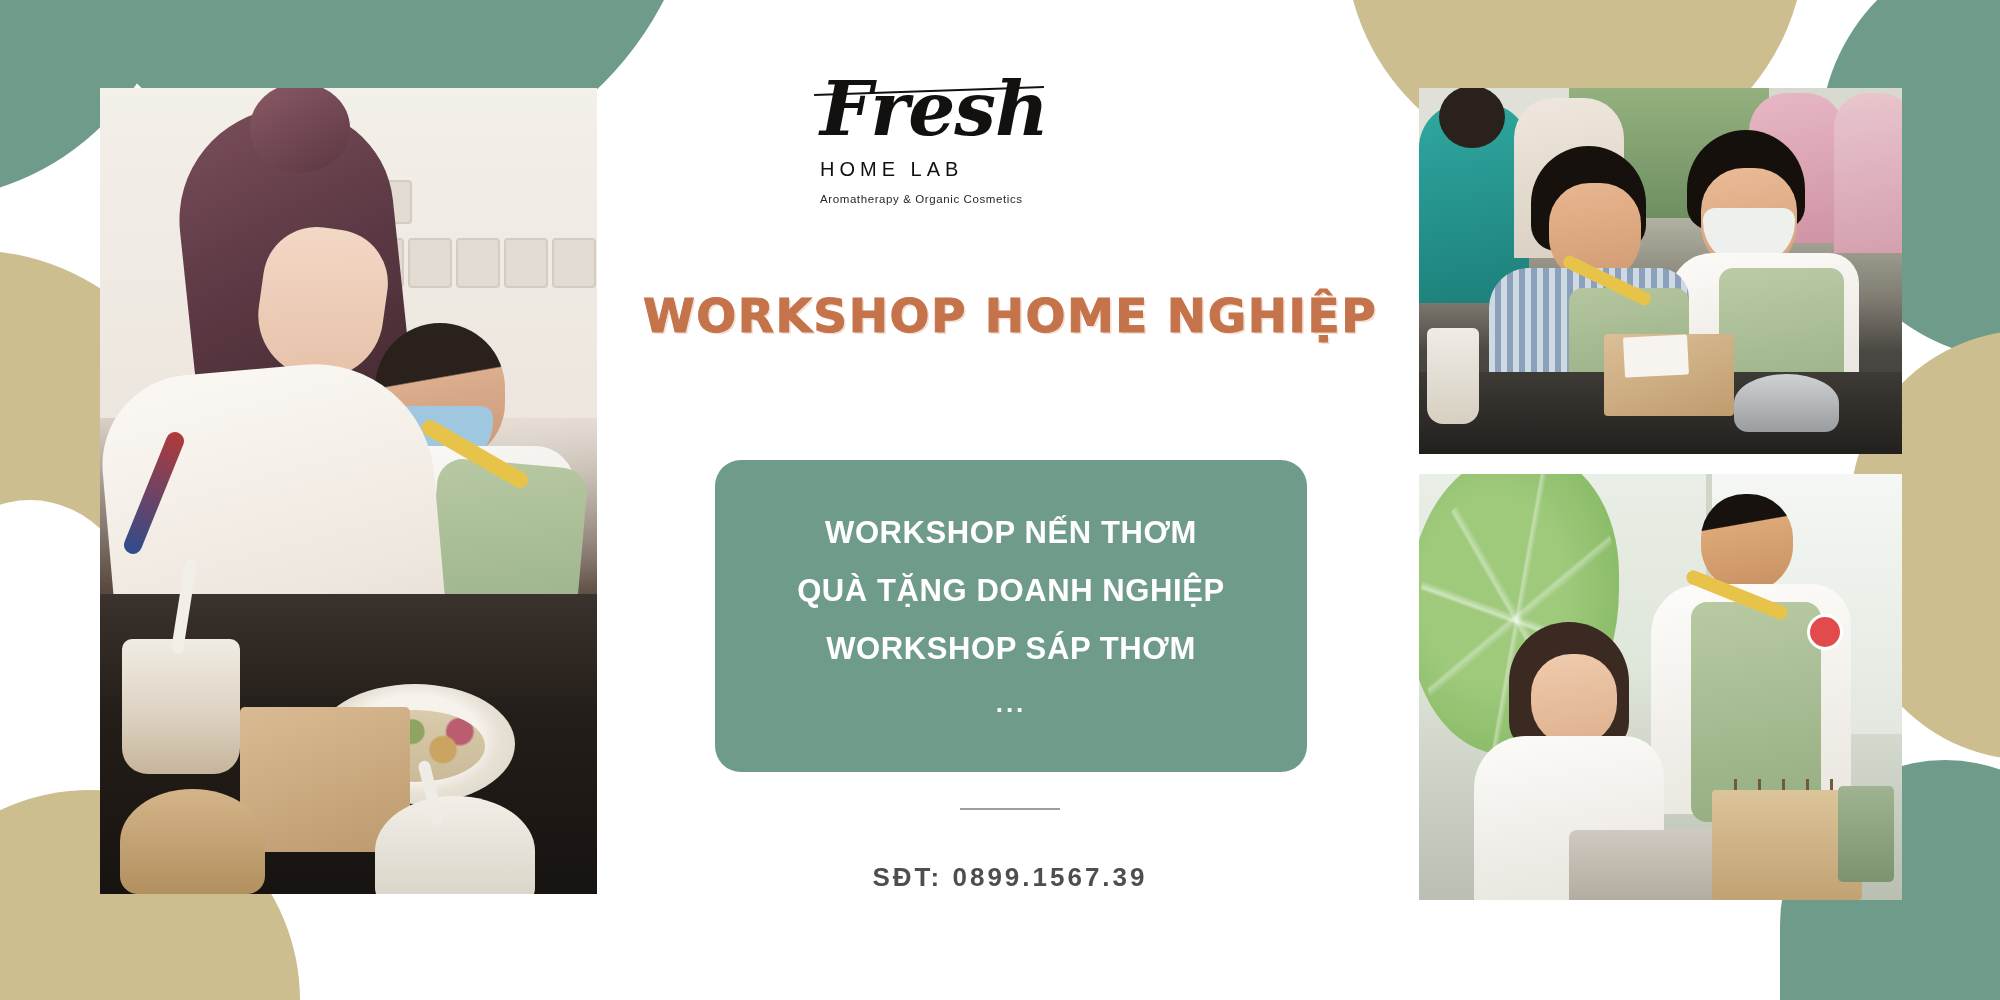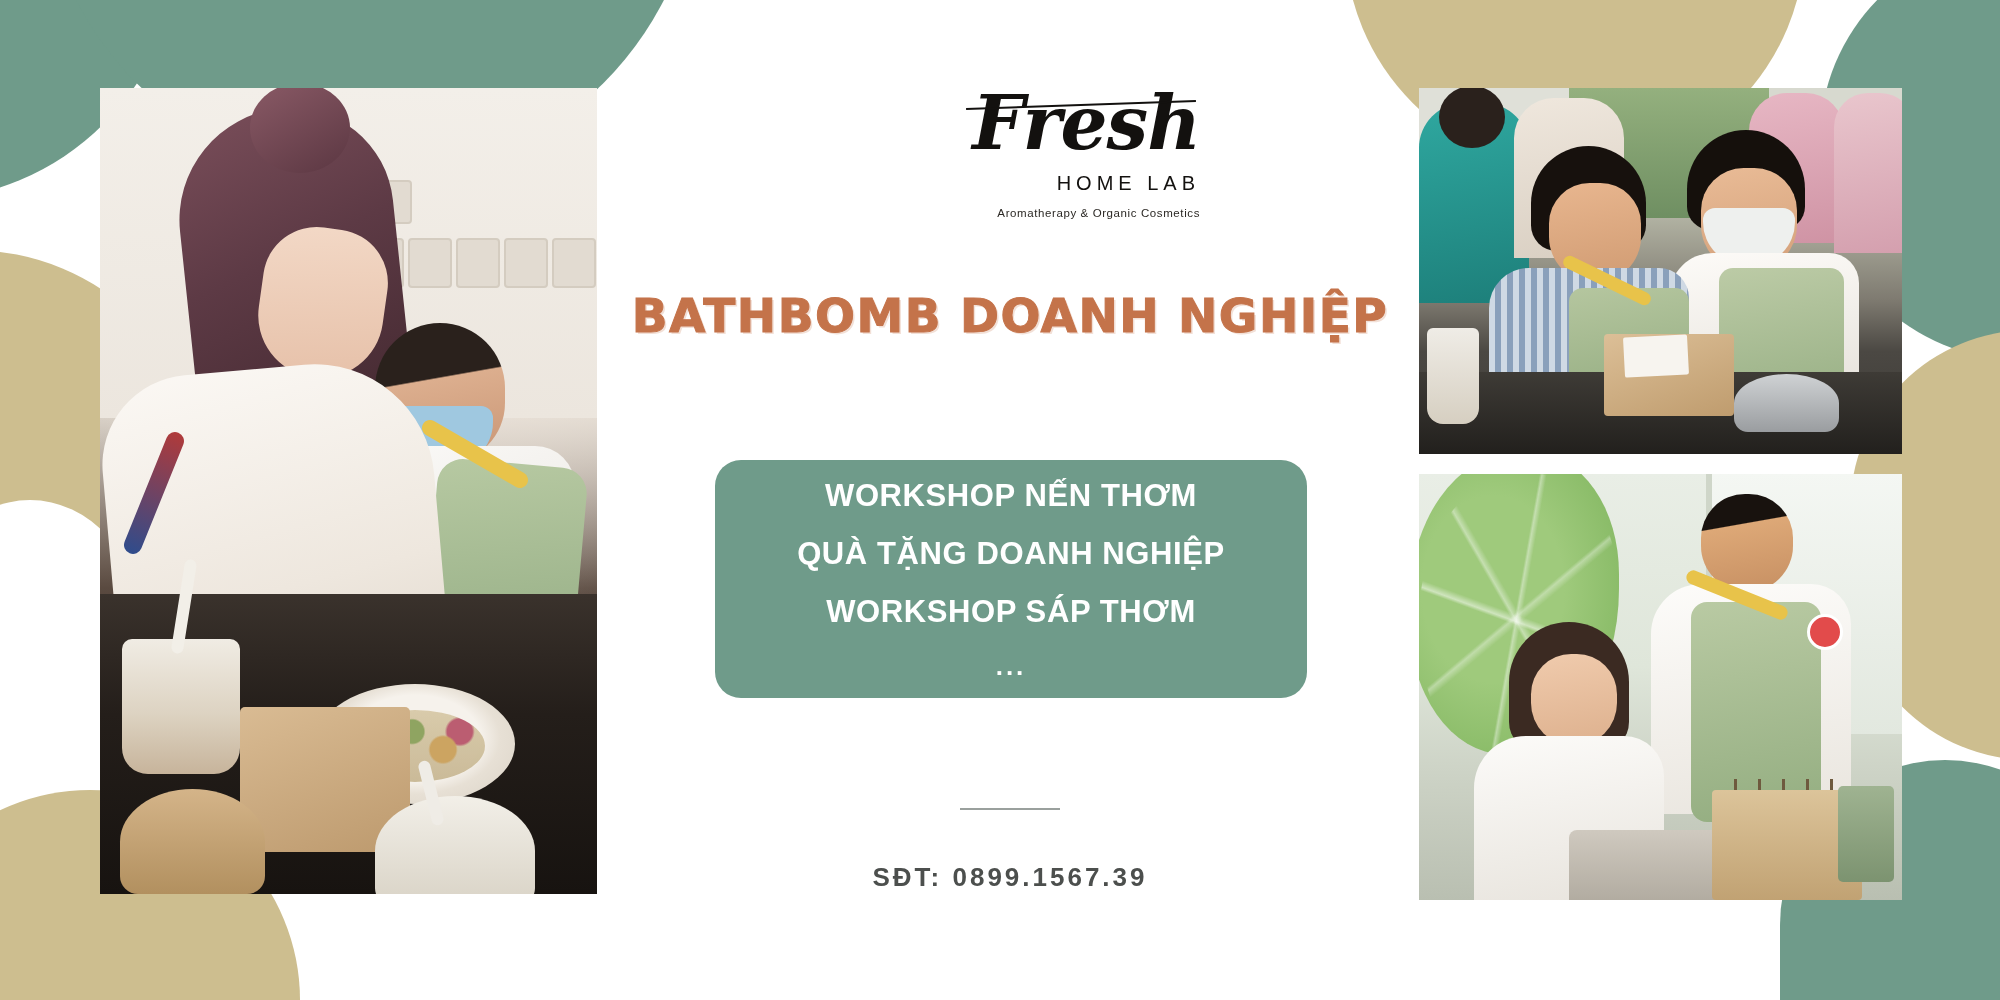--- a/index.html
+++ b/index.html
@@ -476,23 +476,23 @@
     position: absolute;
     left: 620px;
     top: 0;
     width: 780px;
     height: 1000px;
   }
 
   .logo-wrap {
     position: absolute;
     left: 50%;
-    top: 86px;
+    top: 72px;
     transform: translateX(-50%);
-    text-align: right;
+    text-align: left;
     width: 380px;
   }
   .logo-script {
     font-family: "DejaVu Serif", serif;
     font-size: 74px;
     font-style: italic;
     font-weight: 700;
     color: #13110f;
     letter-spacing: -1px;
     line-height: 1;
@@ -536,21 +536,21 @@
     color: #c4734a;
     -webkit-text-stroke: 1px #c4734a;
     text-shadow: 2px 2px 0 rgba(196,115,74,0.22);
   }
 
   .green-card {
     position: absolute;
     left: 95px;
     top: 460px;
     width: 592px;
-    height: 238px;
+    height: 312px;
     background: #6f9b8a;
     border-radius: 26px;
     display: flex;
     flex-direction: column;
     align-items: center;
     justify-content: center;
     gap: 10px;
   }
   .green-card .line {
     color: #ffffff;
@@ -689,21 +689,21 @@
   </div>
 
   <div class="center">
 
     <div class="logo-wrap">
       <div class="logo-script">Fresh</div>
       <div class="logo-sub">HOME LAB</div>
       <div class="logo-tag">Aromatherapy &amp; Organic Cosmetics</div>
     </div>
 
-    <div class="headline">BATHBOMB DOANH NGHIỆP</div>
+    <div class="headline">WORKSHOP HOME NGHIỆP</div>
 
     <div class="green-card">
       <div class="line">WORKSHOP NẾN THƠM</div>
       <div class="line">QUÀ TẶNG DOANH NGHIỆP</div>
       <div class="line">WORKSHOP SÁP THƠM</div>
       <div class="dots">...</div>
     </div>
 
     <div class="divider"></div>
 

